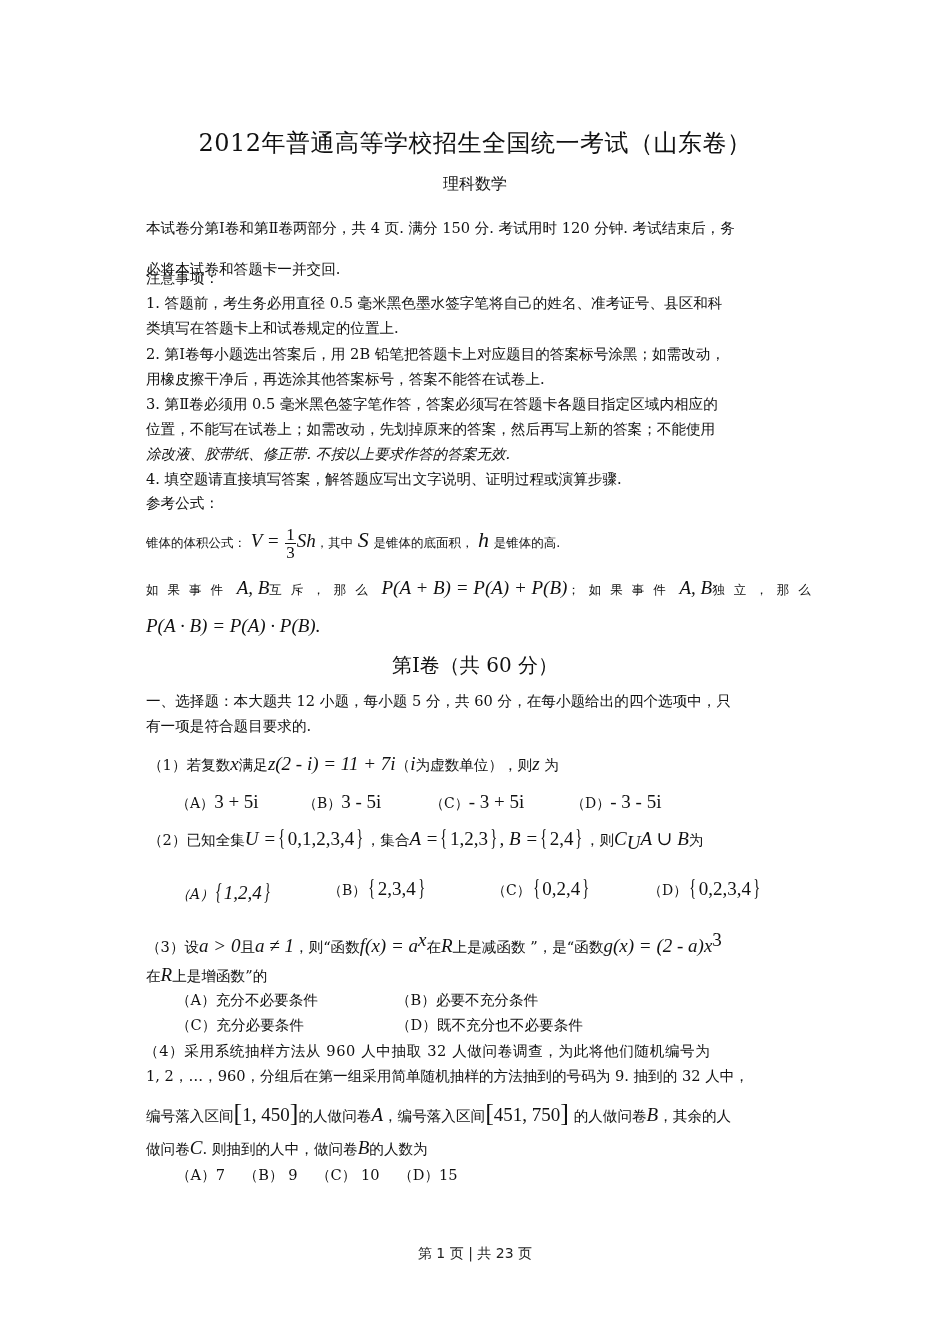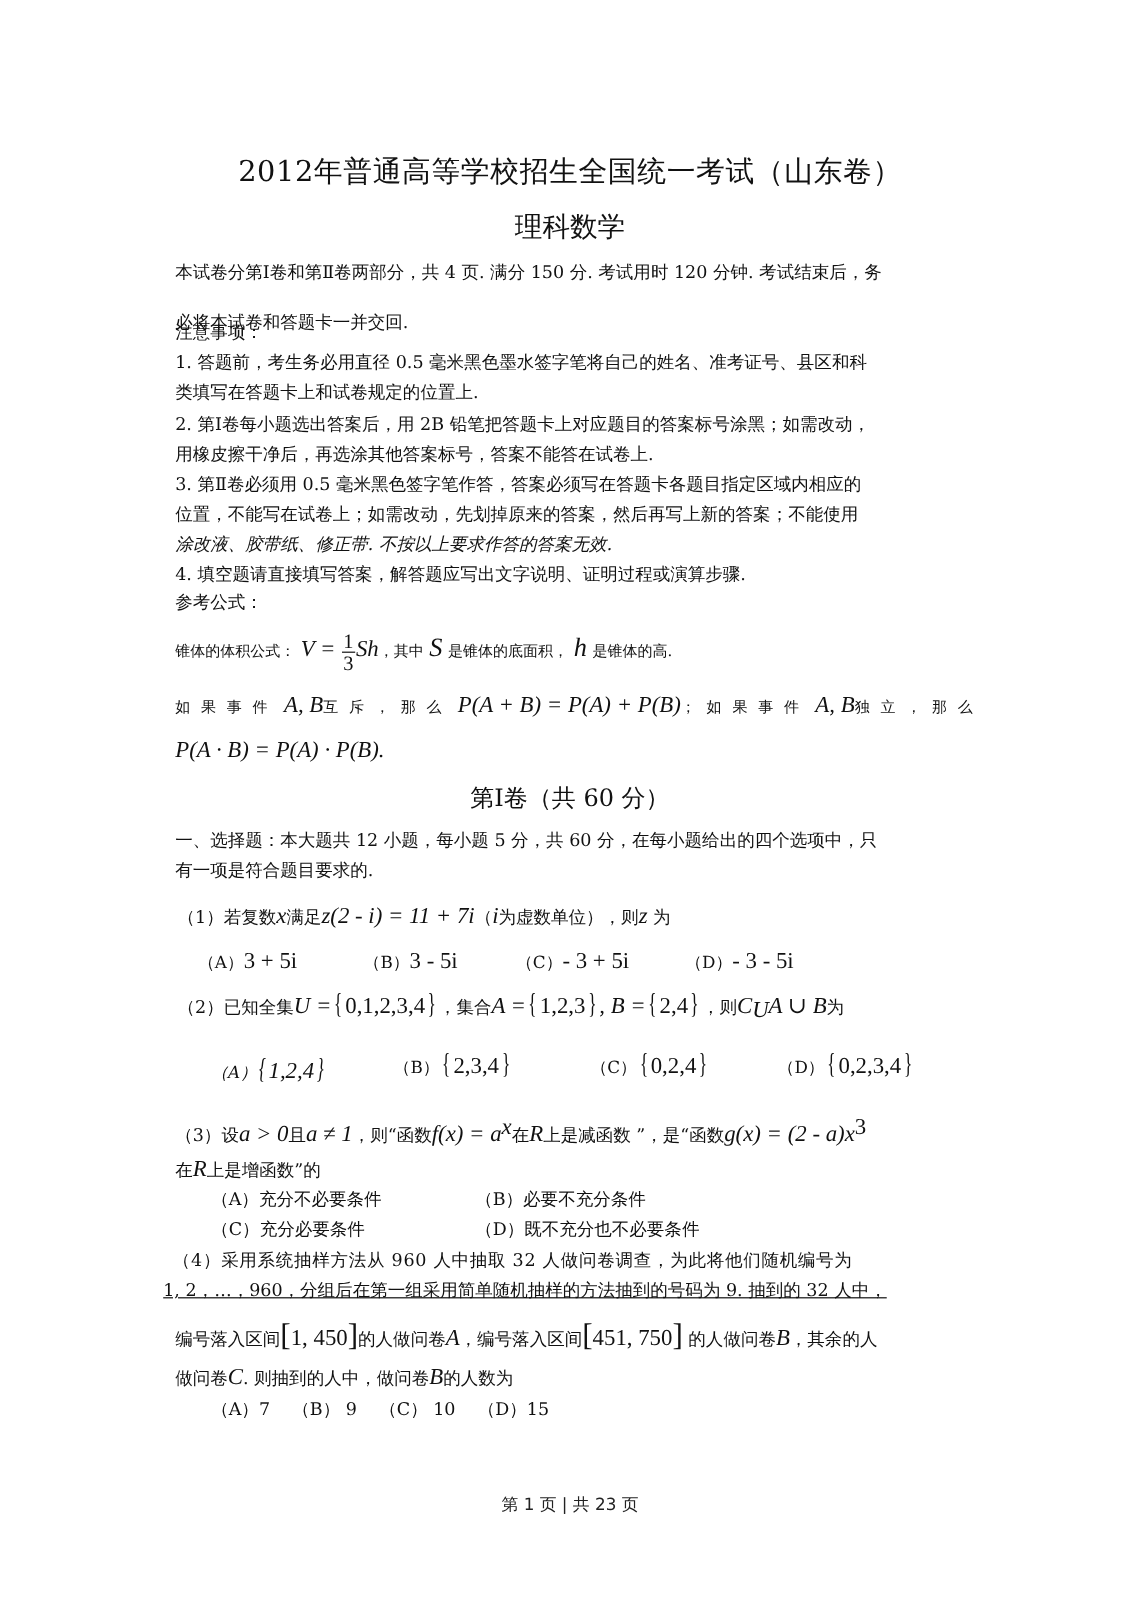--- a/index.html
+++ b/index.html
@@ -1,20 +1,20 @@
 <!DOCTYPE html>
 <html><head>
 <meta charset="utf-8">
 <style>
   html, body { margin: 0; padding: 0; background: #ffffff; }
   body { width: 950px; height: 1344px; position: relative; overflow: hidden;
          font-family: "DejaVu Serif", "Liberation Serif", serif; color: #111; }
   .abs { position: absolute; white-space: nowrap; }
   .title { left: 0; width: 950px; text-align: center; font-size: 24px; top: 127px; letter-spacing: 0.5px; }
-  .subtitle { left: 0; width: 950px; text-align: center; font-size: 23px; top: 174px; }
+  .subtitle { left: 0; width: 950px; text-align: center; font-size: 16px; top: 174px; }
   .p { left: 146px; font-size: 14.6px; line-height: 17px; }
   .m { font-family: "Liberation Serif", "DejaVu Serif", serif; font-style: italic; font-size: 19px; }
   .mn { font-family: "Liberation Serif", "DejaVu Serif", serif; font-size: 19px; }
   .sm { font-size: 12.5px; }
   .frac { display: inline-block; vertical-align: middle; text-align: center; line-height: 1; margin: 0 1px; }
   .frac .num { display: block; border-bottom: 1px solid #111; padding: 0 1px; font-size: 17px; font-family: "Liberation Serif", serif; }
   .frac .den { display: block; font-size: 17px; font-family: "Liberation Serif", serif; }
   .spaced { letter-spacing: 9px; }
   .section { left: 0; width: 950px; text-align: center; font-size: 20px; top: 652px; }
   .opt { font-size: 14px; }
@@ -63,21 +63,21 @@
   <span class="m">P(A · B) = P(A) · P(B).</span>
 </div>
 
 <div class="abs section">第Ⅰ卷（共 60 分）</div>
 <div class="abs p" style="top:692px;">一、选择题：本大题共 12 小题，每小题 5 分，共 60 分，在每小题给出的四个选项中，只</div>
 <div class="abs p" style="top:717px;">有一项是符合题目要求的.</div>
 
 <div class="abs p" style="left:148px; top:752px; line-height:24px;">
   <span>（1）</span><span>若复数</span><span class="m">x</span><span>满足</span><span class="m">z(2 - i) = 11 + 7i</span><span>（</span><span class="m">i</span><span>为虚数单位），则</span><span class="m">z</span> <span>为</span>
 </div>
-<div class="abs p" style="left:165px; top:790px; line-height:24px;"><span class="opt">（A）</span><span class="mn">3 + 5i</span></div>
+<div class="abs p" style="left:176px; top:790px; line-height:24px;"><span class="opt">（A）</span><span class="mn">3 + 5i</span></div>
 <div class="abs p" style="left:303px; top:790px; line-height:24px;"><span class="opt">（B）</span><span class="mn">3 - 5i</span></div>
 <div class="abs p" style="left:430px; top:790px; line-height:24px;"><span class="opt">（C）</span><span class="mn">- 3 + 5i</span></div>
 <div class="abs p" style="left:571px; top:790px; line-height:24px;"><span class="opt">（D）</span><span class="mn">- 3 - 5i</span></div>
 
 <div class="abs p" style="left:148px; top:822px; line-height:30px;">
   <span>（2）</span><span>已知全集</span><span class="m">U =</span><span class="brace">{</span><span class="mn">0,1,2,3,4</span><span class="brace">}</span><span>，集合</span><span class="m">A =</span><span class="brace">{</span><span class="mn">1,2,3</span><span class="brace">}</span><span class="m">, B =</span><span class="brace">{</span><span class="mn">2,4</span><span class="brace">}</span><span>，则</span><span class="m">C</span><sub class="m">U</sub><span class="m">A ∪ B</span><span>为</span>
 </div>
 <div class="abs p" style="left:176px; top:876px; line-height:30px;font-style:italic;"><span class="opt">（A）</span><span class="brace">{</span><span class="mn">1,2,4</span><span class="brace">}</span></div>
 <div class="abs p" style="left:328px; top:872px; line-height:30px;"><span class="opt">（B）</span><span class="brace">{</span><span class="mn">2,3,4</span><span class="brace">}</span></div>
 <div class="abs p" style="left:492px; top:872px; line-height:30px;"><span class="opt">（C）</span><span class="brace">{</span><span class="mn">0,2,4</span><span class="brace">}</span></div>
@@ -90,21 +90,21 @@
   <span>在</span><span class="m">R</span><span>上是增函数”的</span>
 </div>
 <div class="abs p" style="left:176px; top:991px;"><span>（A）</span><span>充分不必要条件</span></div>
 <div class="abs p" style="left:396px; top:991px;"><span>（B）</span><span>必要不充分条件</span></div>
 <div class="abs p" style="left:176px; top:1016px;"><span>（C）</span><span>充分必要条件</span></div>
 <div class="abs p" style="left:396px; top:1016px;"><span>（D）</span><span>既不充分也不必要条件</span></div>
 
 <div class="abs p" style="left:144px; top:1042px; letter-spacing:0.6px;">
   <span>（4）</span><span>采用系统抽样方法从 960 人中抽取 32 人做问卷调查，为此将他们随机编号为</span>
 </div>
-<div class="abs p" style="left:136px; top:1067px;text-decoration:underline;">1, 2，…，960，分组后在第一组采用简单随机抽样的方法抽到的号码为 9. 抽到的 32 人中，</div>
+<div class="abs p" style="left:146px; top:1067px;">1, 2，…，960，分组后在第一组采用简单随机抽样的方法抽到的号码为 9. 抽到的 32 人中，</div>
 <div class="abs p" style="left:146px; top:1098px; line-height:30px;">
   <span>编号落入区间</span><span class="bracket">[</span><span class="mn">1, 450</span><span class="bracket">]</span><span>的人做问卷</span><span class="m">A</span><span>，编号落入区间</span><span class="bracket">[</span><span class="mn">451, 750</span><span class="bracket">]</span> <span>的人做问卷</span><span class="m">B</span><span>，其余的人</span>
 </div>
 <div class="abs p" style="left:146px; top:1136px; line-height:24px;">
   <span>做问卷</span><span class="m">C</span><span>. 则抽到的人中，做问卷</span><span class="m">B</span><span>的人数为</span>
 </div>
 <div class="abs p" style="left:176px; top:1166px;">
   <span><span>（A）</span><span>7</span></span>
   &nbsp;&nbsp;&nbsp;<span><span>（B）</span>&nbsp;<span>9</span></span>
   &nbsp;&nbsp;&nbsp;<span><span>（C）</span>&nbsp;<span>10</span></span>

